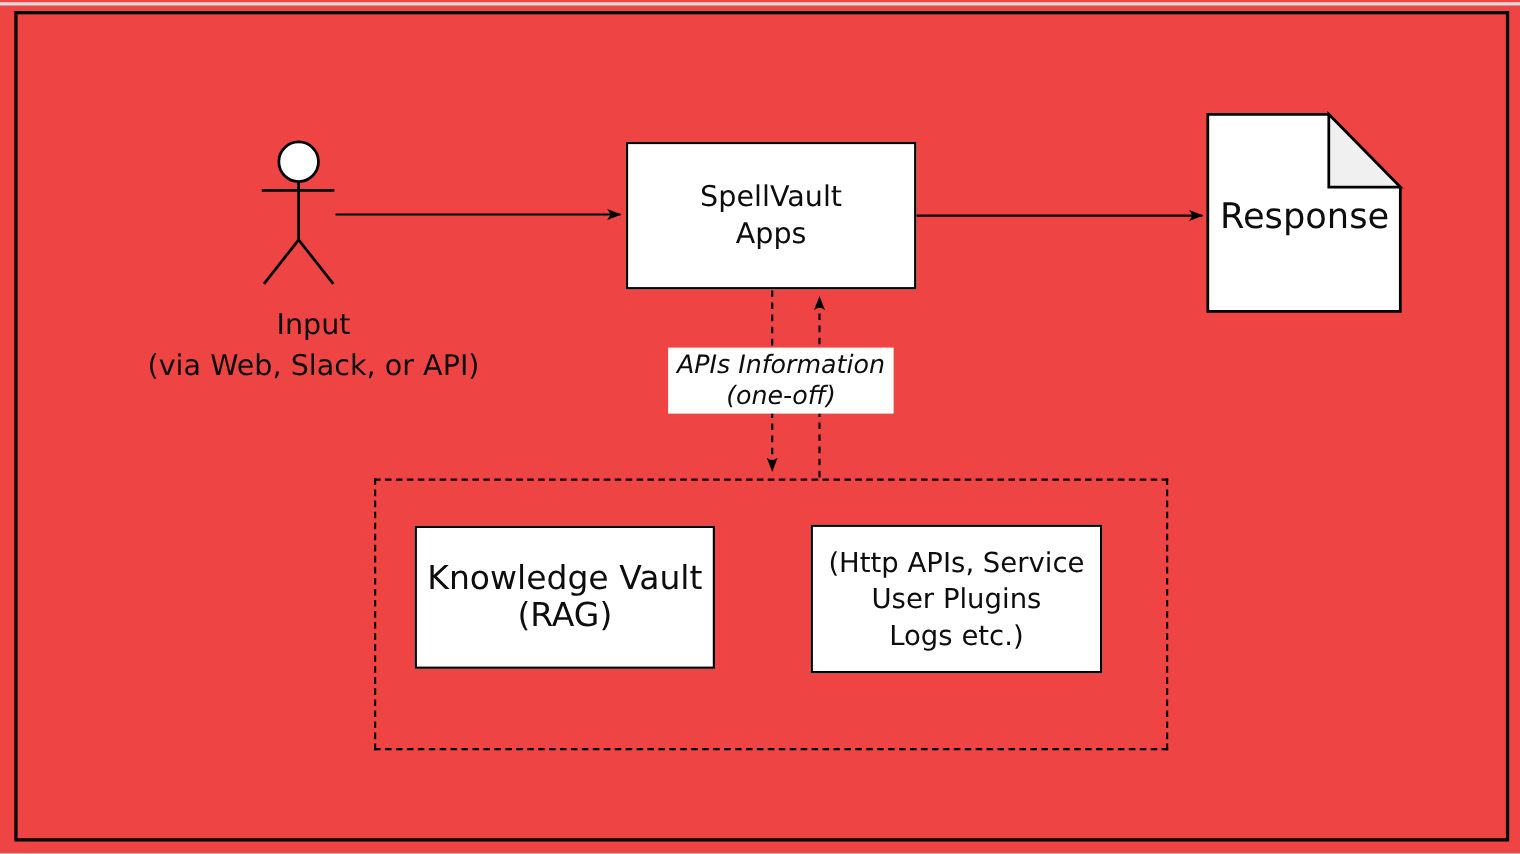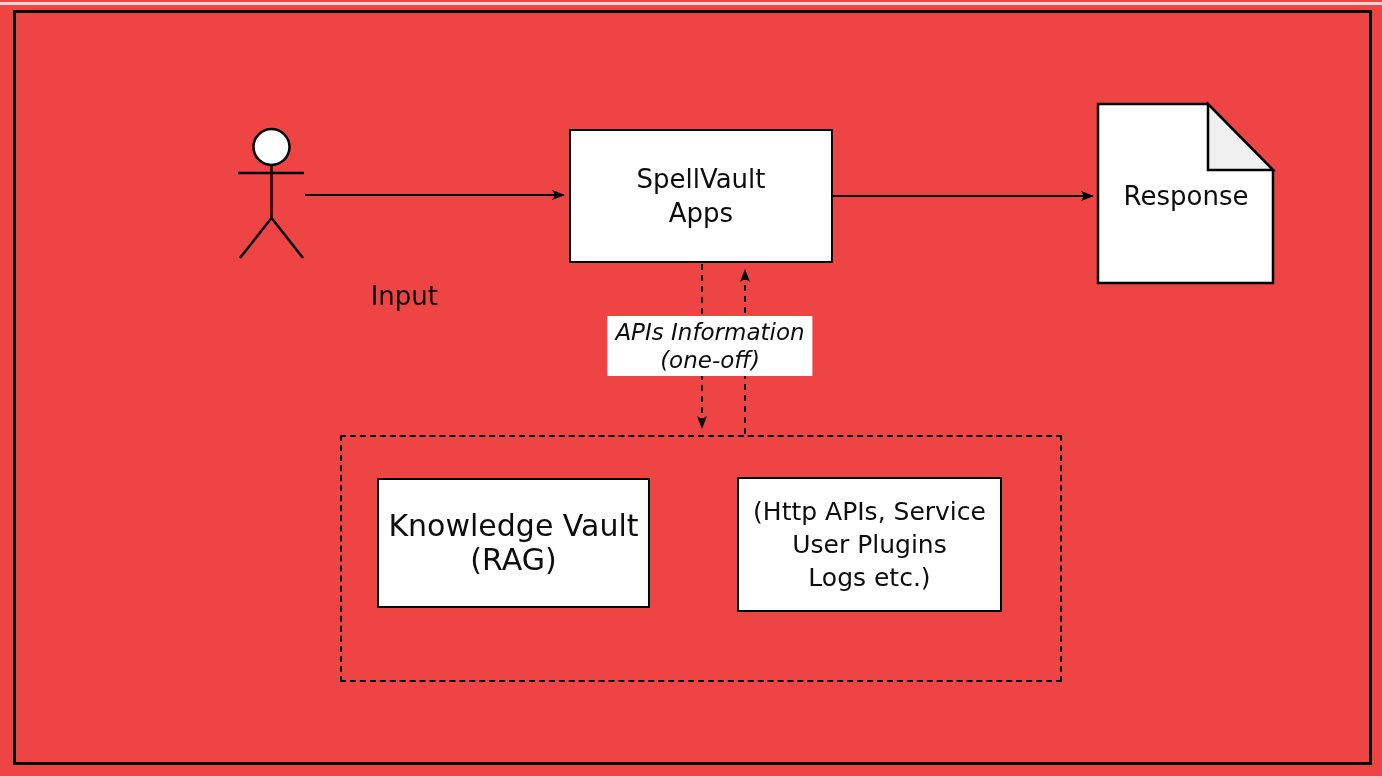--- a/index.html
+++ b/index.html
@@ -66,37 +66,37 @@
     width: 722px; height: 247px;
     box-sizing: border-box;
     border: 2px dashed #000000;
     background: transparent;
   }
   .label {
     position: absolute;
     text-align: center;
   }
   .label-actor {
-    left: 76px; top: 278px;
+    left: 104px; top: 278px;
     width: 362px;
-    font-size: 26px; line-height: 37px; text-align: right;
+    font-size: 26px; line-height: 37px;
   }
   .label-fetch {
     left: 710px; top: 316px;
     transform: translateX(-50%);
     font-size: 23px; line-height: 28px;
     font-style: italic;
     background: #ffffff;
     padding: 2px 8px;
     white-space: nowrap;
   }
   .label-response {
     left: 1098px; top: 181px;
     width: 176px;
-    font-size: 26px; line-height: 30px;
+    font-size: 32px; line-height: 30px;
   }
 </style>
 </head>
 <body>
 
 <div class="canvas">
 
   <div class="top-edge"></div>
   <div class="frame"></div>
 
@@ -129,20 +129,21 @@
     </g>
   </svg>
 
   <div class="node node-app">
     <div>SpellVault</div>
     <div>Apps</div>
   </div>
 
   <div class="label label-actor">
     <div>Input</div>
+    <div>(via Web, Slack, or API)</div>
   </div>
 
   <div class="label label-response">
     <div>Response</div>
   </div>
 
   <div class="label label-fetch">
     <div>APIs Information</div>
     <div>(one-off)</div>
   </div>

